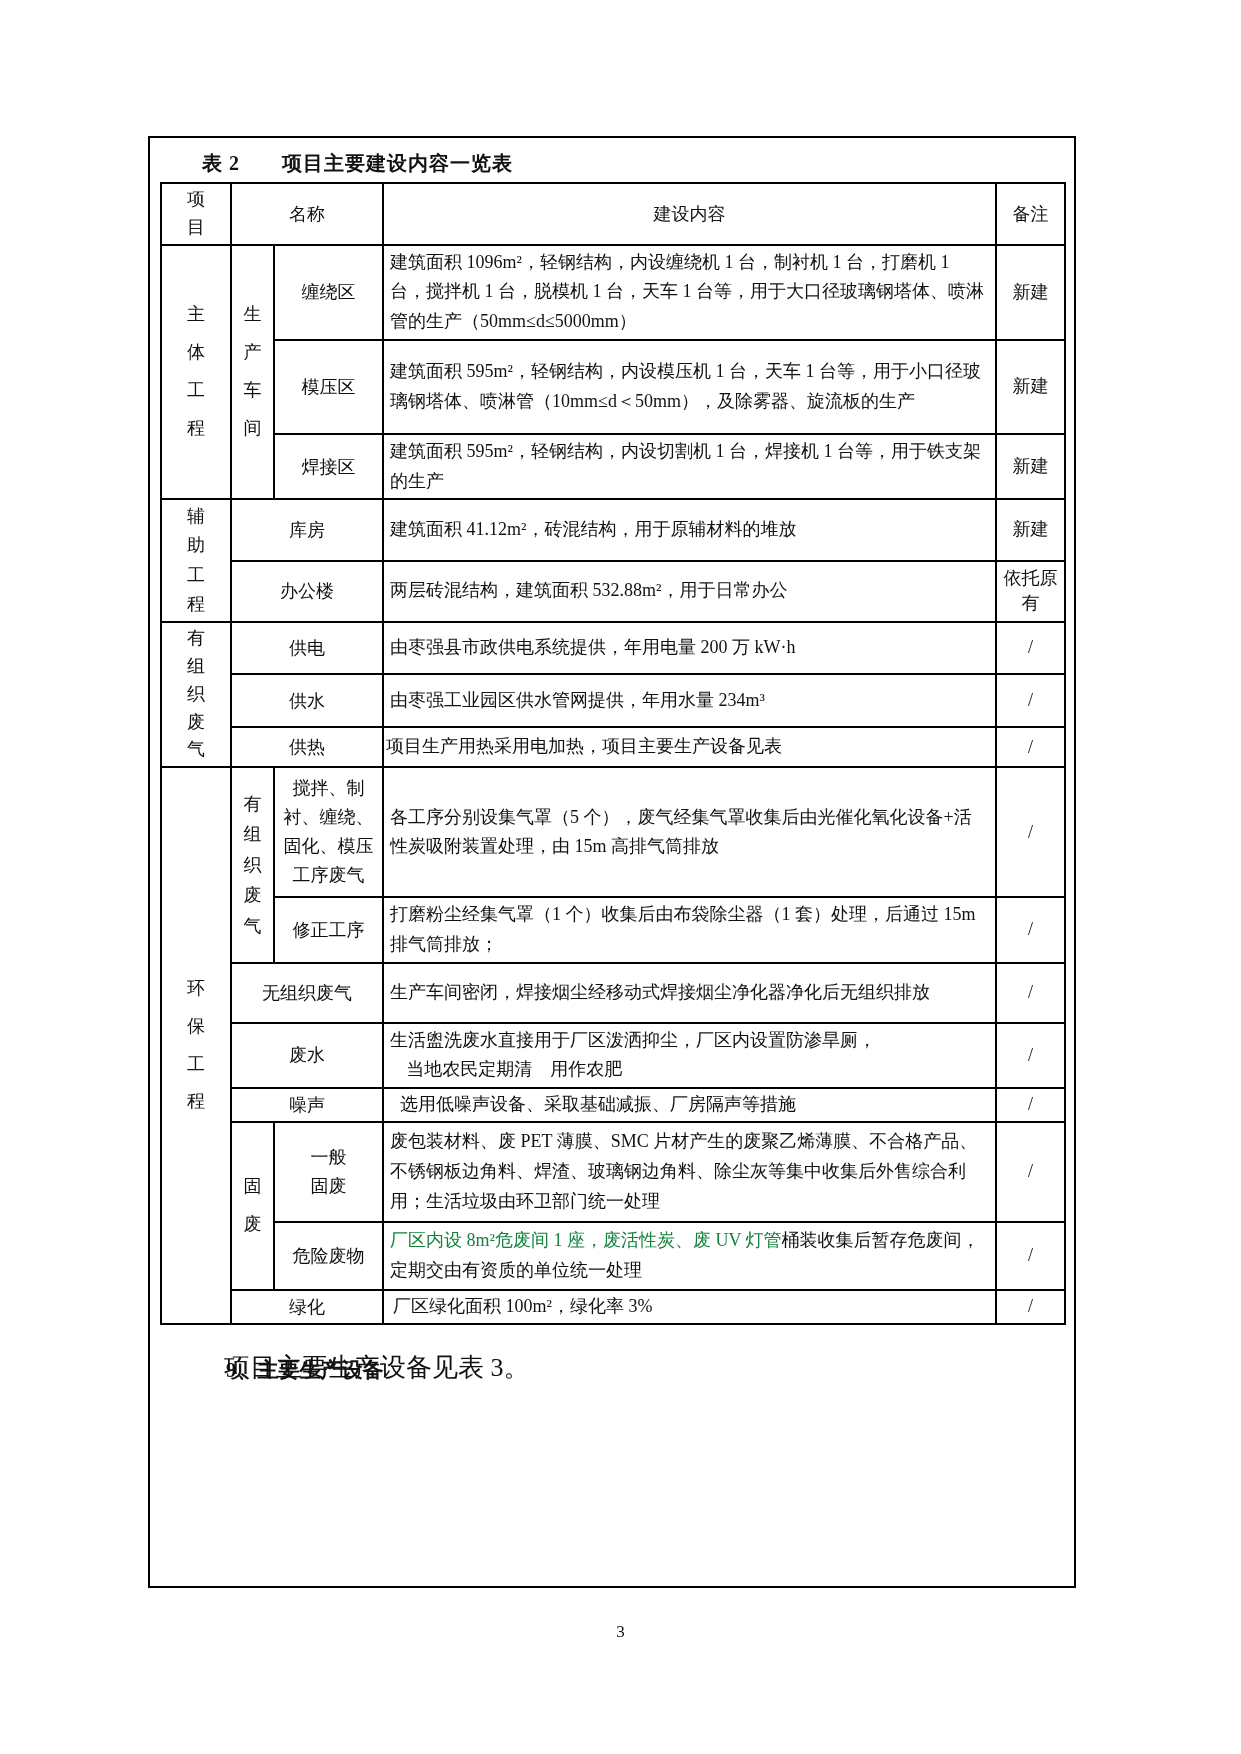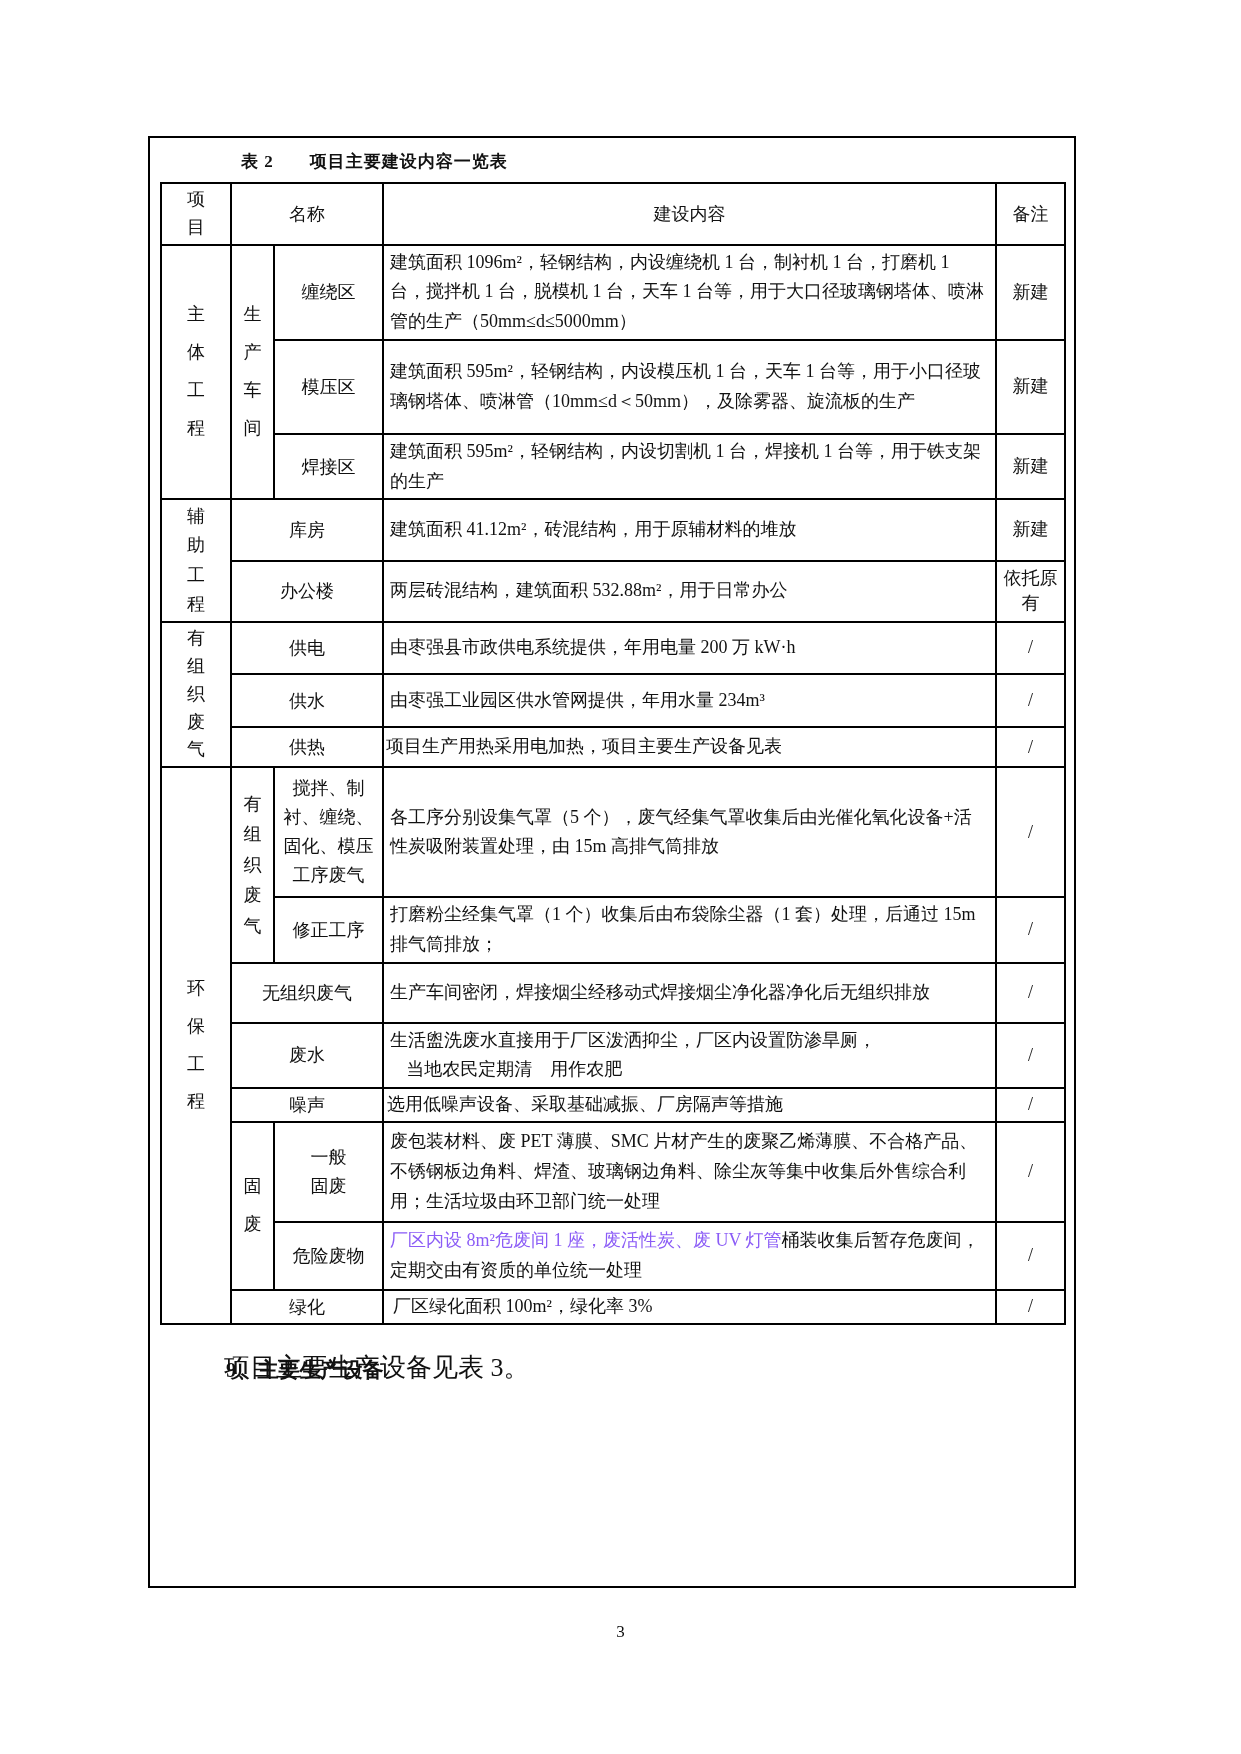--- a/index.html
+++ b/index.html
@@ -8,21 +8,21 @@
     font-family:"Liberation Serif","DejaVu Serif",serif;
     color:#111;
   }
   #page{position:relative;width:1241px;height:1754px;background:#fff;overflow:hidden;}
   #frame{
     position:absolute;left:148px;top:136px;width:924px;height:1448px;
     border:2px solid #000;background:#fff;
   }
   .doc-title{
     position:absolute;left:52px;top:12px;
-    font-size:17px;font-weight:bold;letter-spacing:1px;white-space:pre;margin-left:39px;
+    font-size:20px;font-weight:bold;letter-spacing:1px;white-space:pre;
   }
   table.t2{
     position:absolute;left:10px;top:44px;width:904px;
     border-collapse:collapse;table-layout:fixed;
   }
   table.t2 td{
     border:2px solid #000;font-size:18px;vertical-align:middle;
     padding:2px 6px;overflow:hidden;
   }
   td.c{text-align:center;padding:2px 2px;}
@@ -30,21 +30,21 @@
   td.rk{text-align:center;line-height:1.4;padding:2px 4px;}
   
   .vs{display:inline-block;width:1.12em;word-break:break-all;text-align:center;vertical-align:middle;}
   .lh21{line-height:2.1;}
   .lh17{line-height:1.7;}
   .lh165{line-height:1.62;}
   .lh16{line-height:1.55;}
   .w2{display:inline-block;width:2.2em;word-break:break-all;line-height:1.6;}
   .namewrap{display:inline-block;width:100%;word-break:break-all;line-height:1.62;text-align:center;padding:0;}
   .ww-line2{padding-left:0.9em;}
-  .red{color:#8b5cf6;}
+  .red{color:#15803d;}
   .sec9-head{position:absolute;left:76px;top:1218px;font-size:21px;font-weight:bold;}
   .sec9-body{position:absolute;left:74px;top:1212px;font-size:26px;}
   .pagenum{position:absolute;left:0;top:1622px;width:1241px;text-align:center;font-size:17px;}
 </style>
 </head>
 <body>
 
 <div id="page">
   <div id="frame">
 
@@ -143,21 +143,21 @@
           <td class="c" colspan="2"><span>废水</span></td>
           <td class="l">
             <div>生活盥洗废水直接用于厂区泼洒抑尘，厂区内设置防渗旱厕，</div>
             <div class="ww-line2">当地农民定期清　用作农肥</div>
           </td>
           <td class="rk"><span>/</span></td>
         </tr>
 
         <tr style="height:28px">
           <td class="c" colspan="2"><span>噪声</span></td>
-          <td class="l" style="padding:1px 3px;"><span>选用低噪声设备、采取基础减振、厂房隔声等措施</span></td>
+          <td class="l" style="padding:1px 16px;"><span>选用低噪声设备、采取基础减振、厂房隔声等措施</span></td>
           <td class="rk"><span>/</span></td>
         </tr>
 
         <tr style="height:100px">
           <td class="c" rowspan="2"><span class="vs lh21">固废</span></td>
           <td class="c"><span class="w2">一般固废</span></td>
           <td class="l"><span>废包装材料、废 PET 薄膜、SMC 片材产生的废聚乙烯薄膜、不合格产品、不锈钢板边角料、焊渣、玻璃钢边角料、除尘灰等集中收集后外售综合利用；生活垃圾由环卫部门统一处理</span></td>
           <td class="rk"><span>/</span></td>
         </tr>
 

